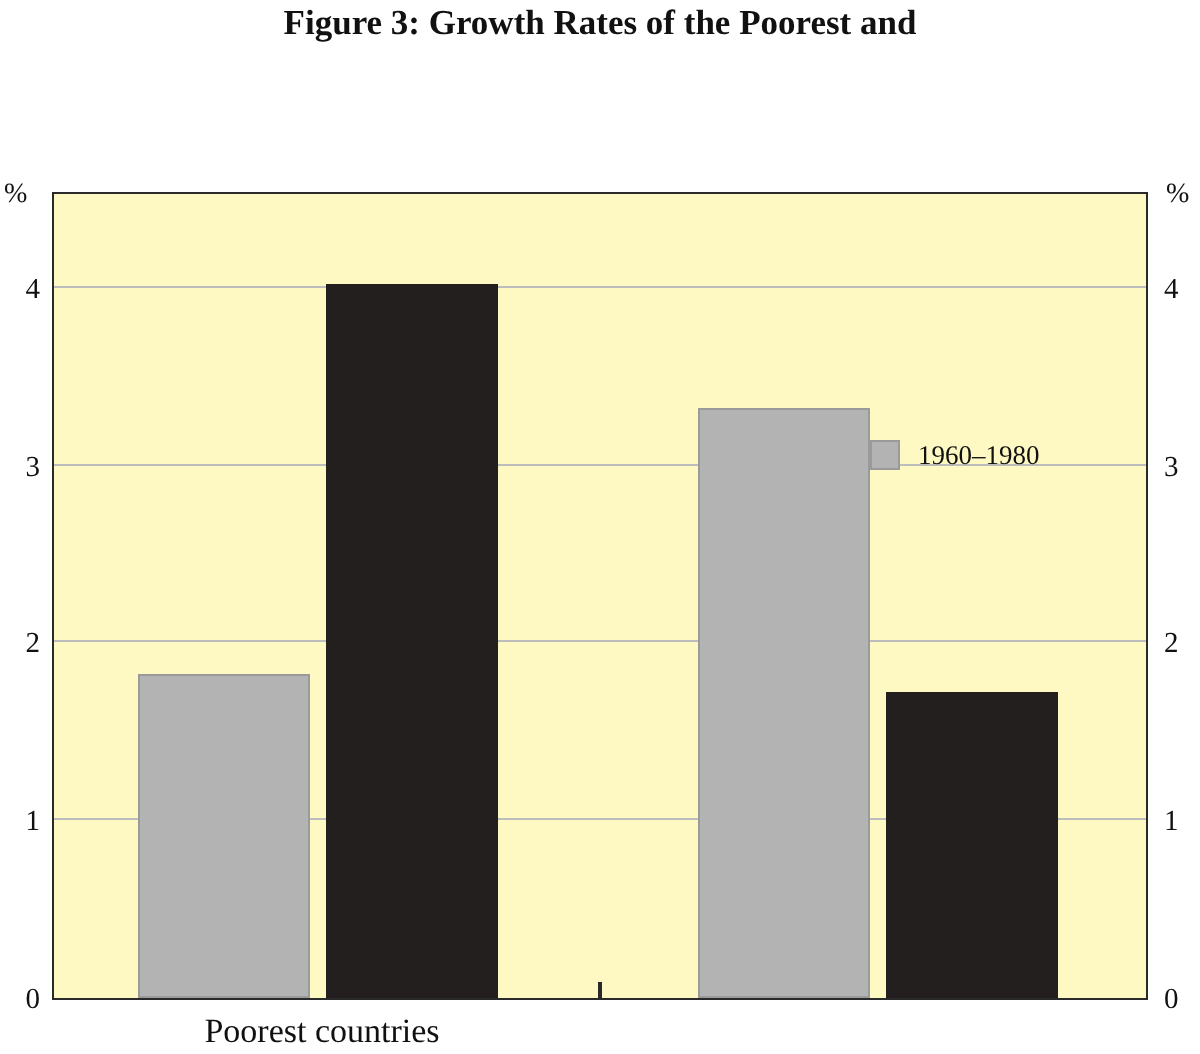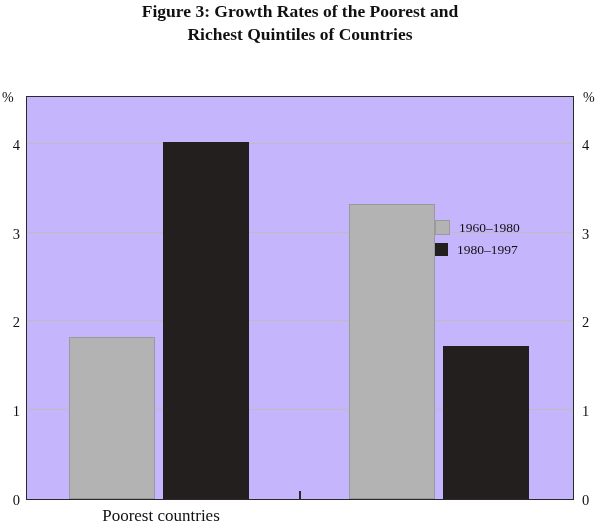--- a/index.html
+++ b/index.html
@@ -47,21 +47,21 @@
 
   
   .plot {
     position: absolute;
     left: 26px;
     top: 96px;
     width: 548px;
     height: 404px;
     border: 1.5px solid #2a2a2a;
     box-sizing: border-box;
-    background: #c4b5fd;
+    background: #fef9c3;
   }
   .gridline {
     position: absolute;
     left: 0;
     width: 100%;
     height: 1px;
     background: #bdbdbd;
   }
   .baseline {
     position: absolute;
@@ -140,21 +140,20 @@
   .legend-swatch.series1 { background: #231f1f; }
   .legend-label { color: #111111; white-space: nowrap; }
 </style>
 </head>
 <body>
 
 <div id="figure">
 
   <div class="title-block">
     <div class="title-line">Figure 3: Growth Rates of the Poorest and</div>
-    <div class="title-line">Richest Quintiles of Countries</div>
   </div>
 
   <div class="pct pct-left">%</div>
   <div class="pct pct-right">%</div>
 
   <div class="tick-label tick-left" style="left: 2px; top: 493px;">0</div>
   <div class="tick-label tick-left" style="left: 2px; top: 404px;">1</div>
   <div class="tick-label tick-left" style="left: 2px; top: 315px;">2</div>
   <div class="tick-label tick-left" style="left: 2px; top: 227px;">3</div>
   <div class="tick-label tick-left" style="left: 2px; top: 138px;">4</div>
@@ -180,22 +179,18 @@
 
     <div class="group-sep" style="left: 272px;"></div>
 
     <div class="baseline"></div>
 
     <div class="legend">
       <div class="legend-row">
         <span class="legend-swatch series0"></span>
         <span class="legend-label">1960–1980</span>
       </div>
-      <div class="legend-row">
-        <span class="legend-swatch series1"></span>
-        <span class="legend-label">1980–1997</span>
-      </div>
     </div>
   </div>
 
   <div class="cat-label" style="left: 61px; width: 200px;">Poorest countries</div>
 
 </div>
 
 </body></html>

